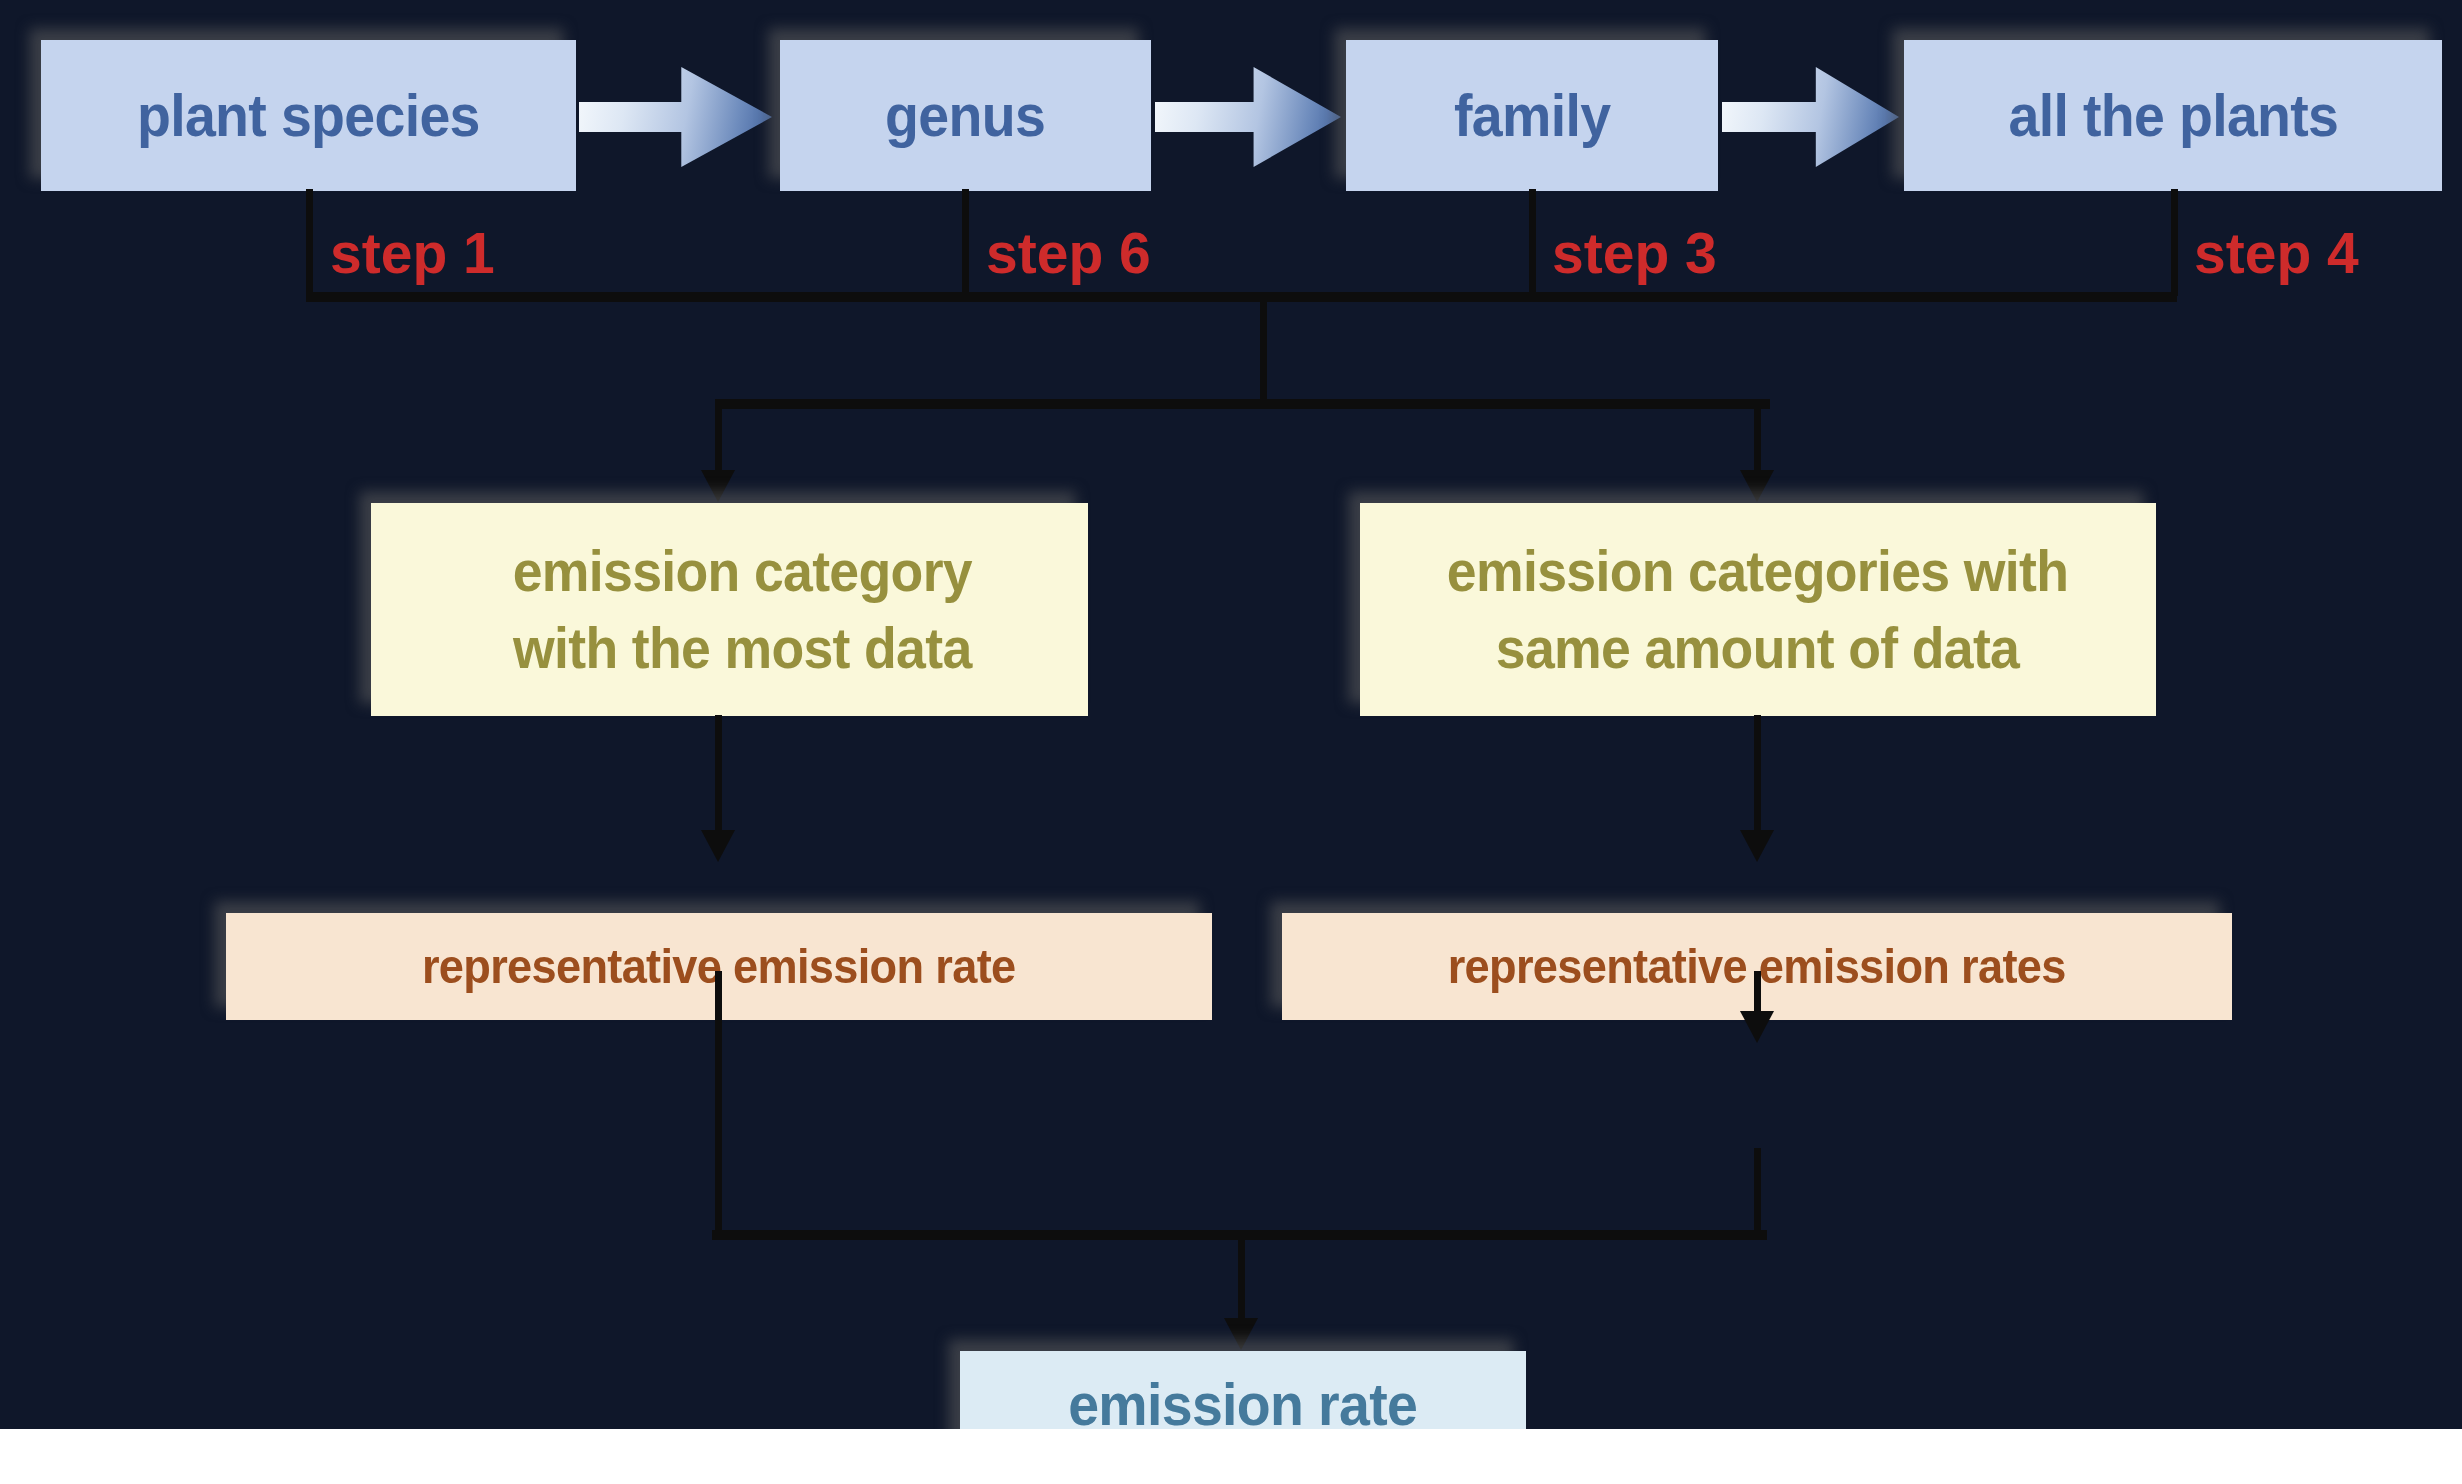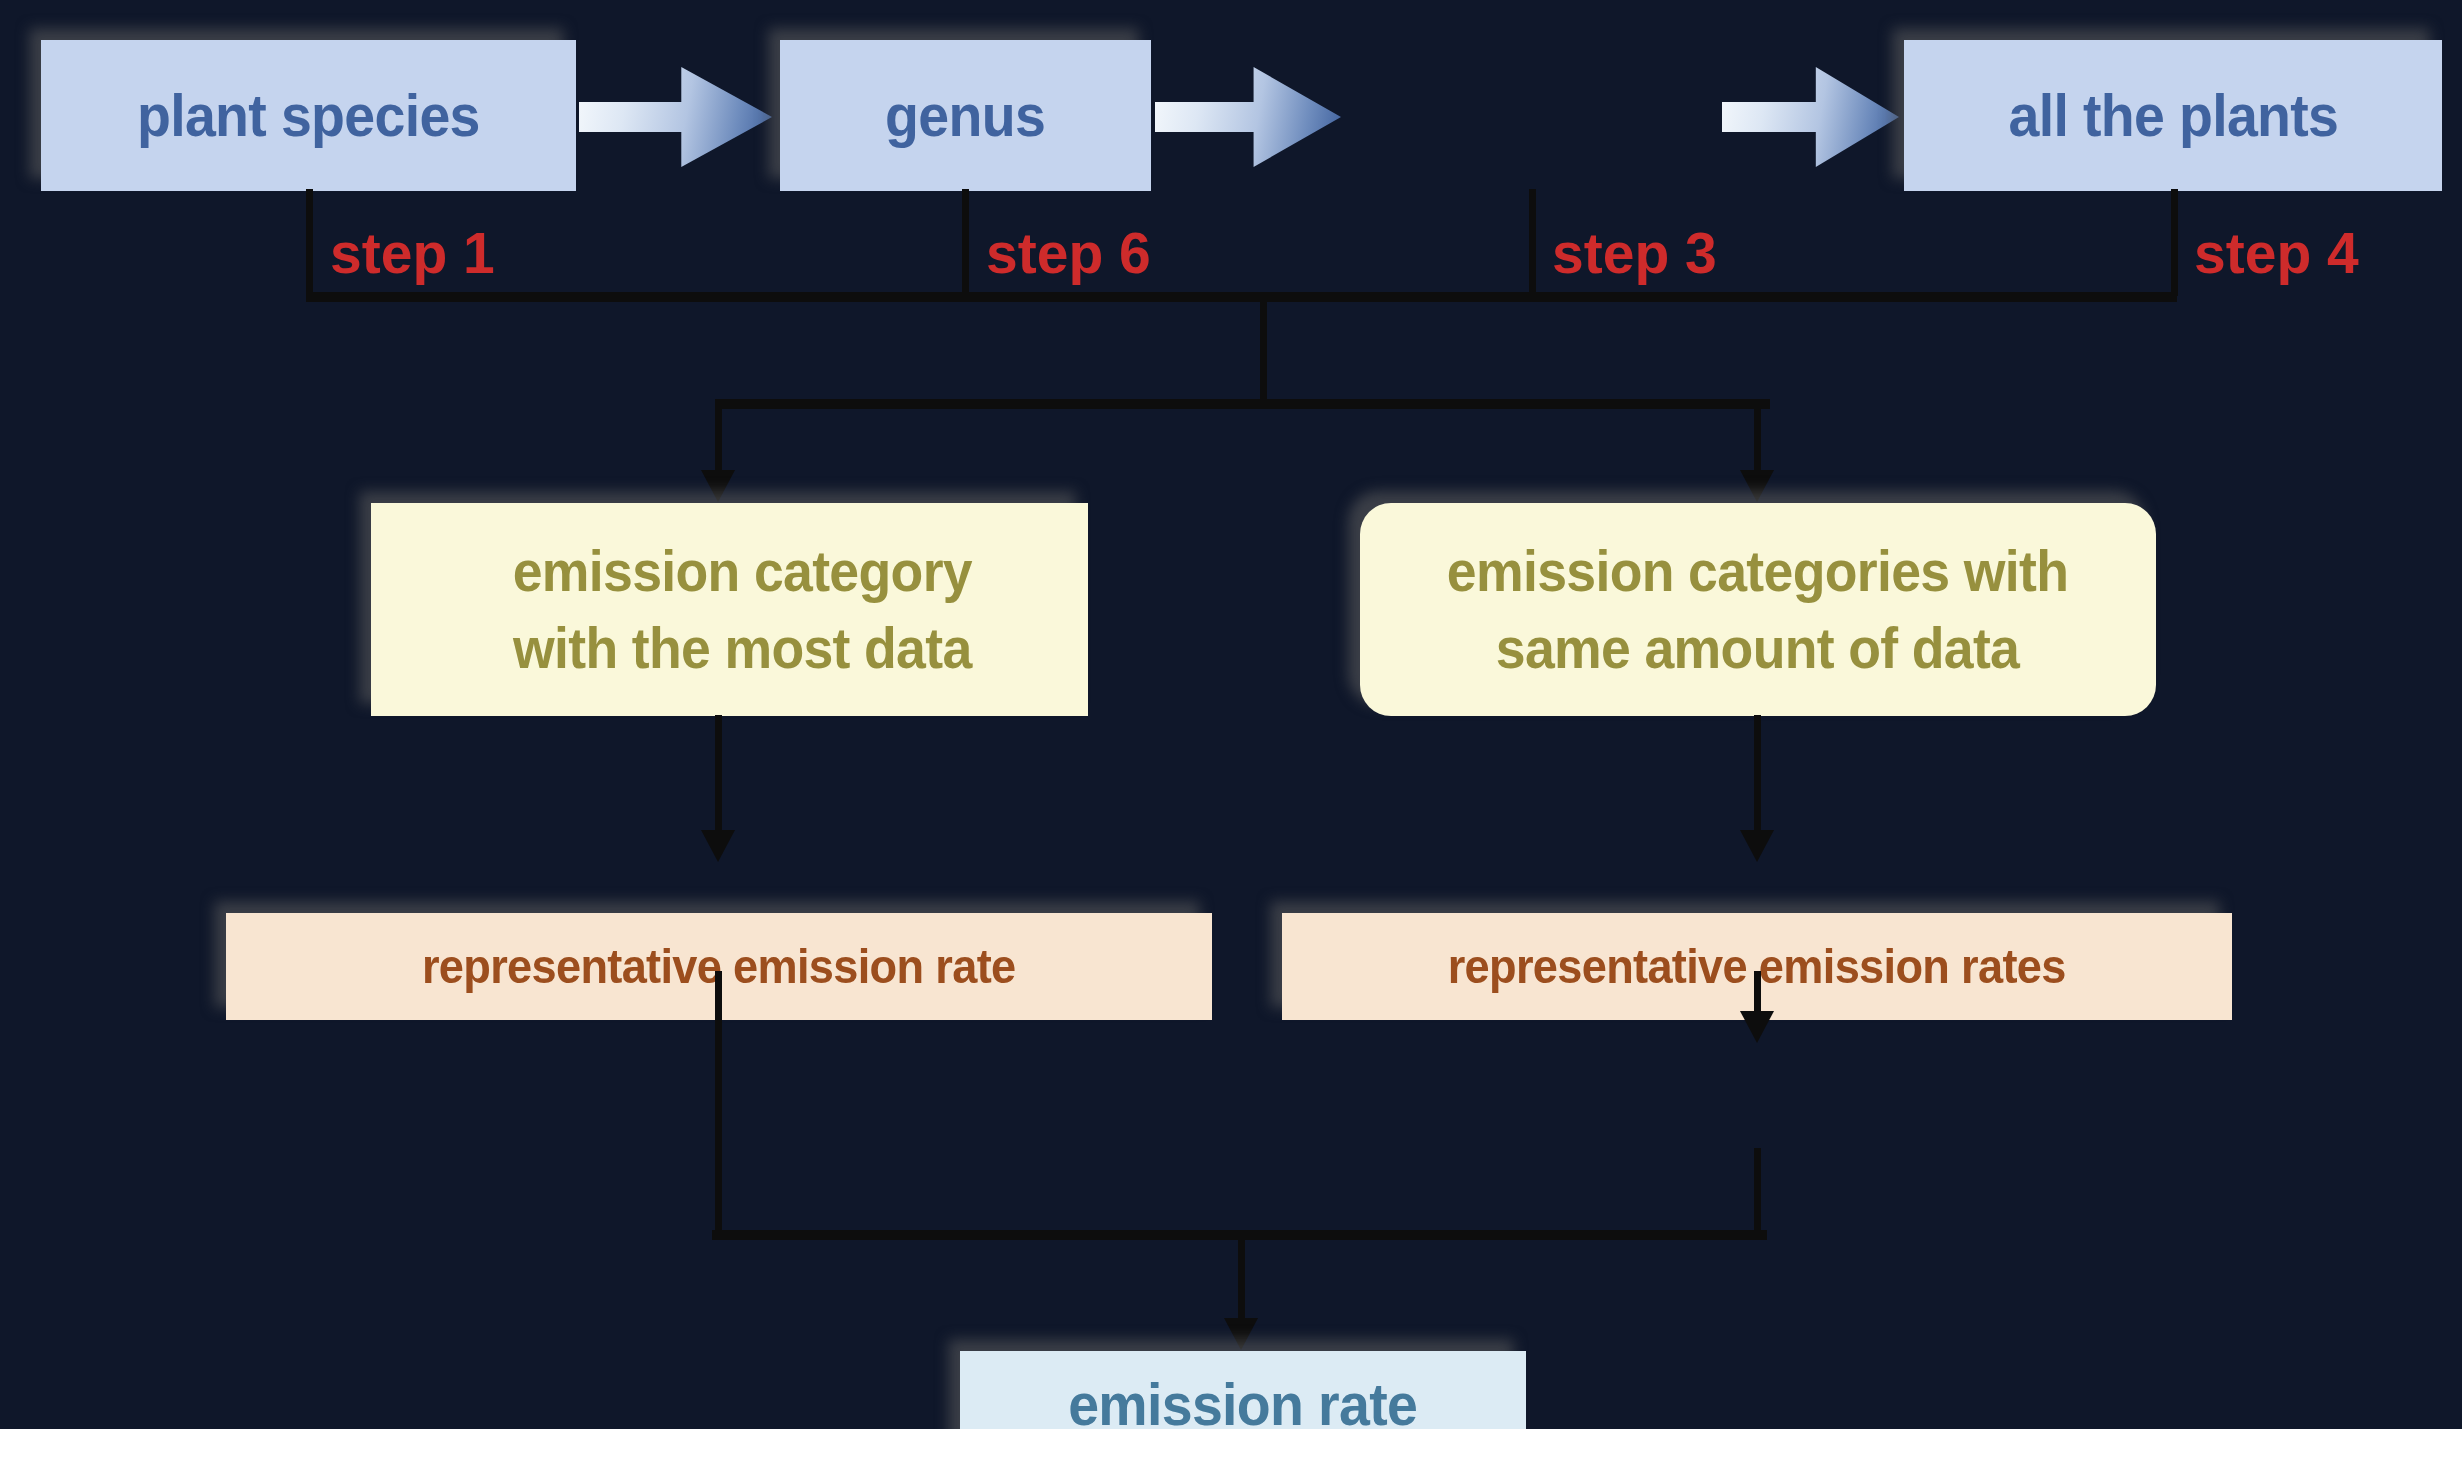--- a/index.html
+++ b/index.html
@@ -35,21 +35,21 @@
   .yellow { background: #faf8da; color: #97903e; font-size: 57px; line-height: 1.35; }
   .peach  { background: #f8e5d1; color: #9c4e1e; font-size: 48px; margin-top: 48px; }
   .final  { background: #dcebf4; color: #457a9c; font-size: 59px; }
 
   .b1 { left: 41px;   top: 40px; width: 535px;  height: 151px; }
   .b2 { left: 780px; top: 40px; width: 371px;  height: 151px; }
   .b3 { left: 1346px; top: 40px; width: 372px;  height: 151px; }
   .b4 { left: 1904px; top: 40px; width: 538px;  height: 151px; }
 
   .yl { left: 371px;  top: 503px; width: 692px;  height: 213px; padding-left: 25px; }
-  .yr { left: 1360px; top: 503px; width: 796px; height: 213px; border-radius: 31px; }
+  .yr { left: 1360px; top: 503px; width: 796px; height: 213px; }
 
   .ol { left: 226px;  top: 865px; width: 986px; height: 107px; }
   .or { left: 1282px; top: 865px; width: 950px; height: 107px; }
 
   .avg { left: 1587px; top: 1045px; width: 340px; height: 104px; }
   .fin { left: 960px; top: 1351px; width: 566px; height: 107px; }
 
   
   .fat-arrow {
     position: absolute;
@@ -119,20 +119,23 @@
   <div class="box blue b1">
     <span class="label">plant species</span>
   </div>
   <div class="fat-arrow fa1"></div>
 
   <div class="box blue b2">
     <span class="label">genus</span>
   </div>
   <div class="fat-arrow fa2"></div>
 
+  <div class="box blue b3">
+    <span class="label">family</span>
+  </div>
   <div class="fat-arrow fa3"></div>
 
   <div class="box blue b4">
     <span class="label">all the plants</span>
   </div>
 
   <div class="vl sv1"></div>
   <div class="vl sv2"></div>
   <div class="vl sv3"></div>
   <div class="vl sv4"></div>

